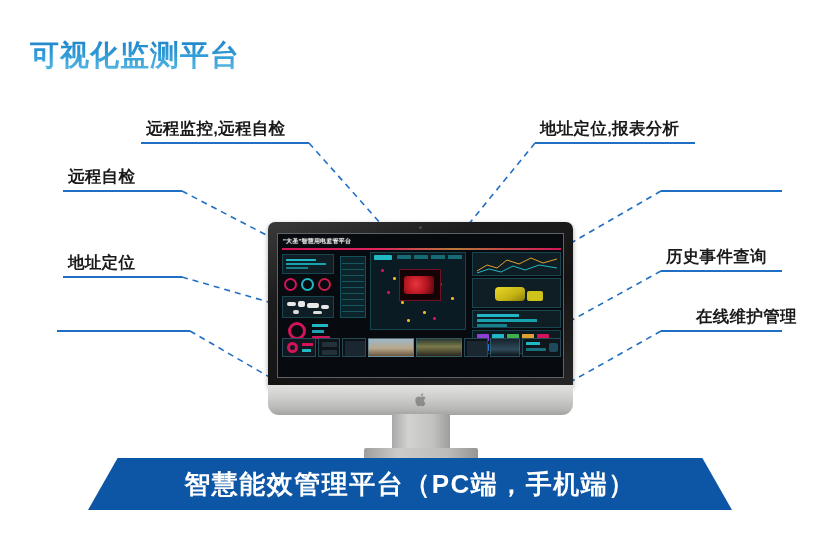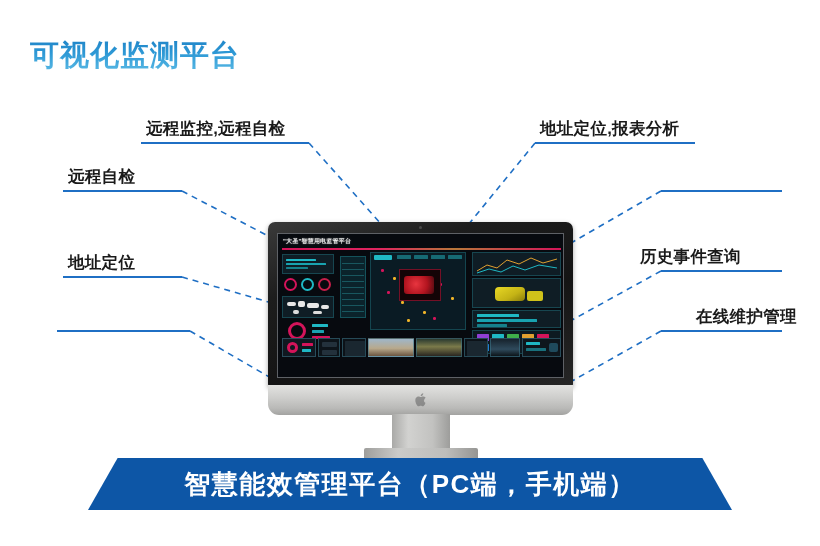--- a/index.html
+++ b/index.html
@@ -155,21 +155,21 @@
   <div class="feature" style="left:68px; top:166px;">
     <span class="txt">远程自检</span>
   </div>
   <div class="feature" style="left:68px; top:252px;">
     <span class="txt">地址定位</span>
   </div>
 
   <div class="feature" style="left:540px; top:118px;">
     <span class="txt">地址定位,报表分析</span>
   </div>
-  <div class="feature" style="left:640px; top:246px;">
+  <div class="feature" style="left:666px; top:246px;">
     <span class="txt">历史事件查询</span>
   </div>
   <div class="feature" style="left:696px; top:306px;">
     <span class="txt">在线维护管理</span>
   </div>
 
   <div id="monitor">
 
     <div class="bezel">
       <div class="webcam"></div>

